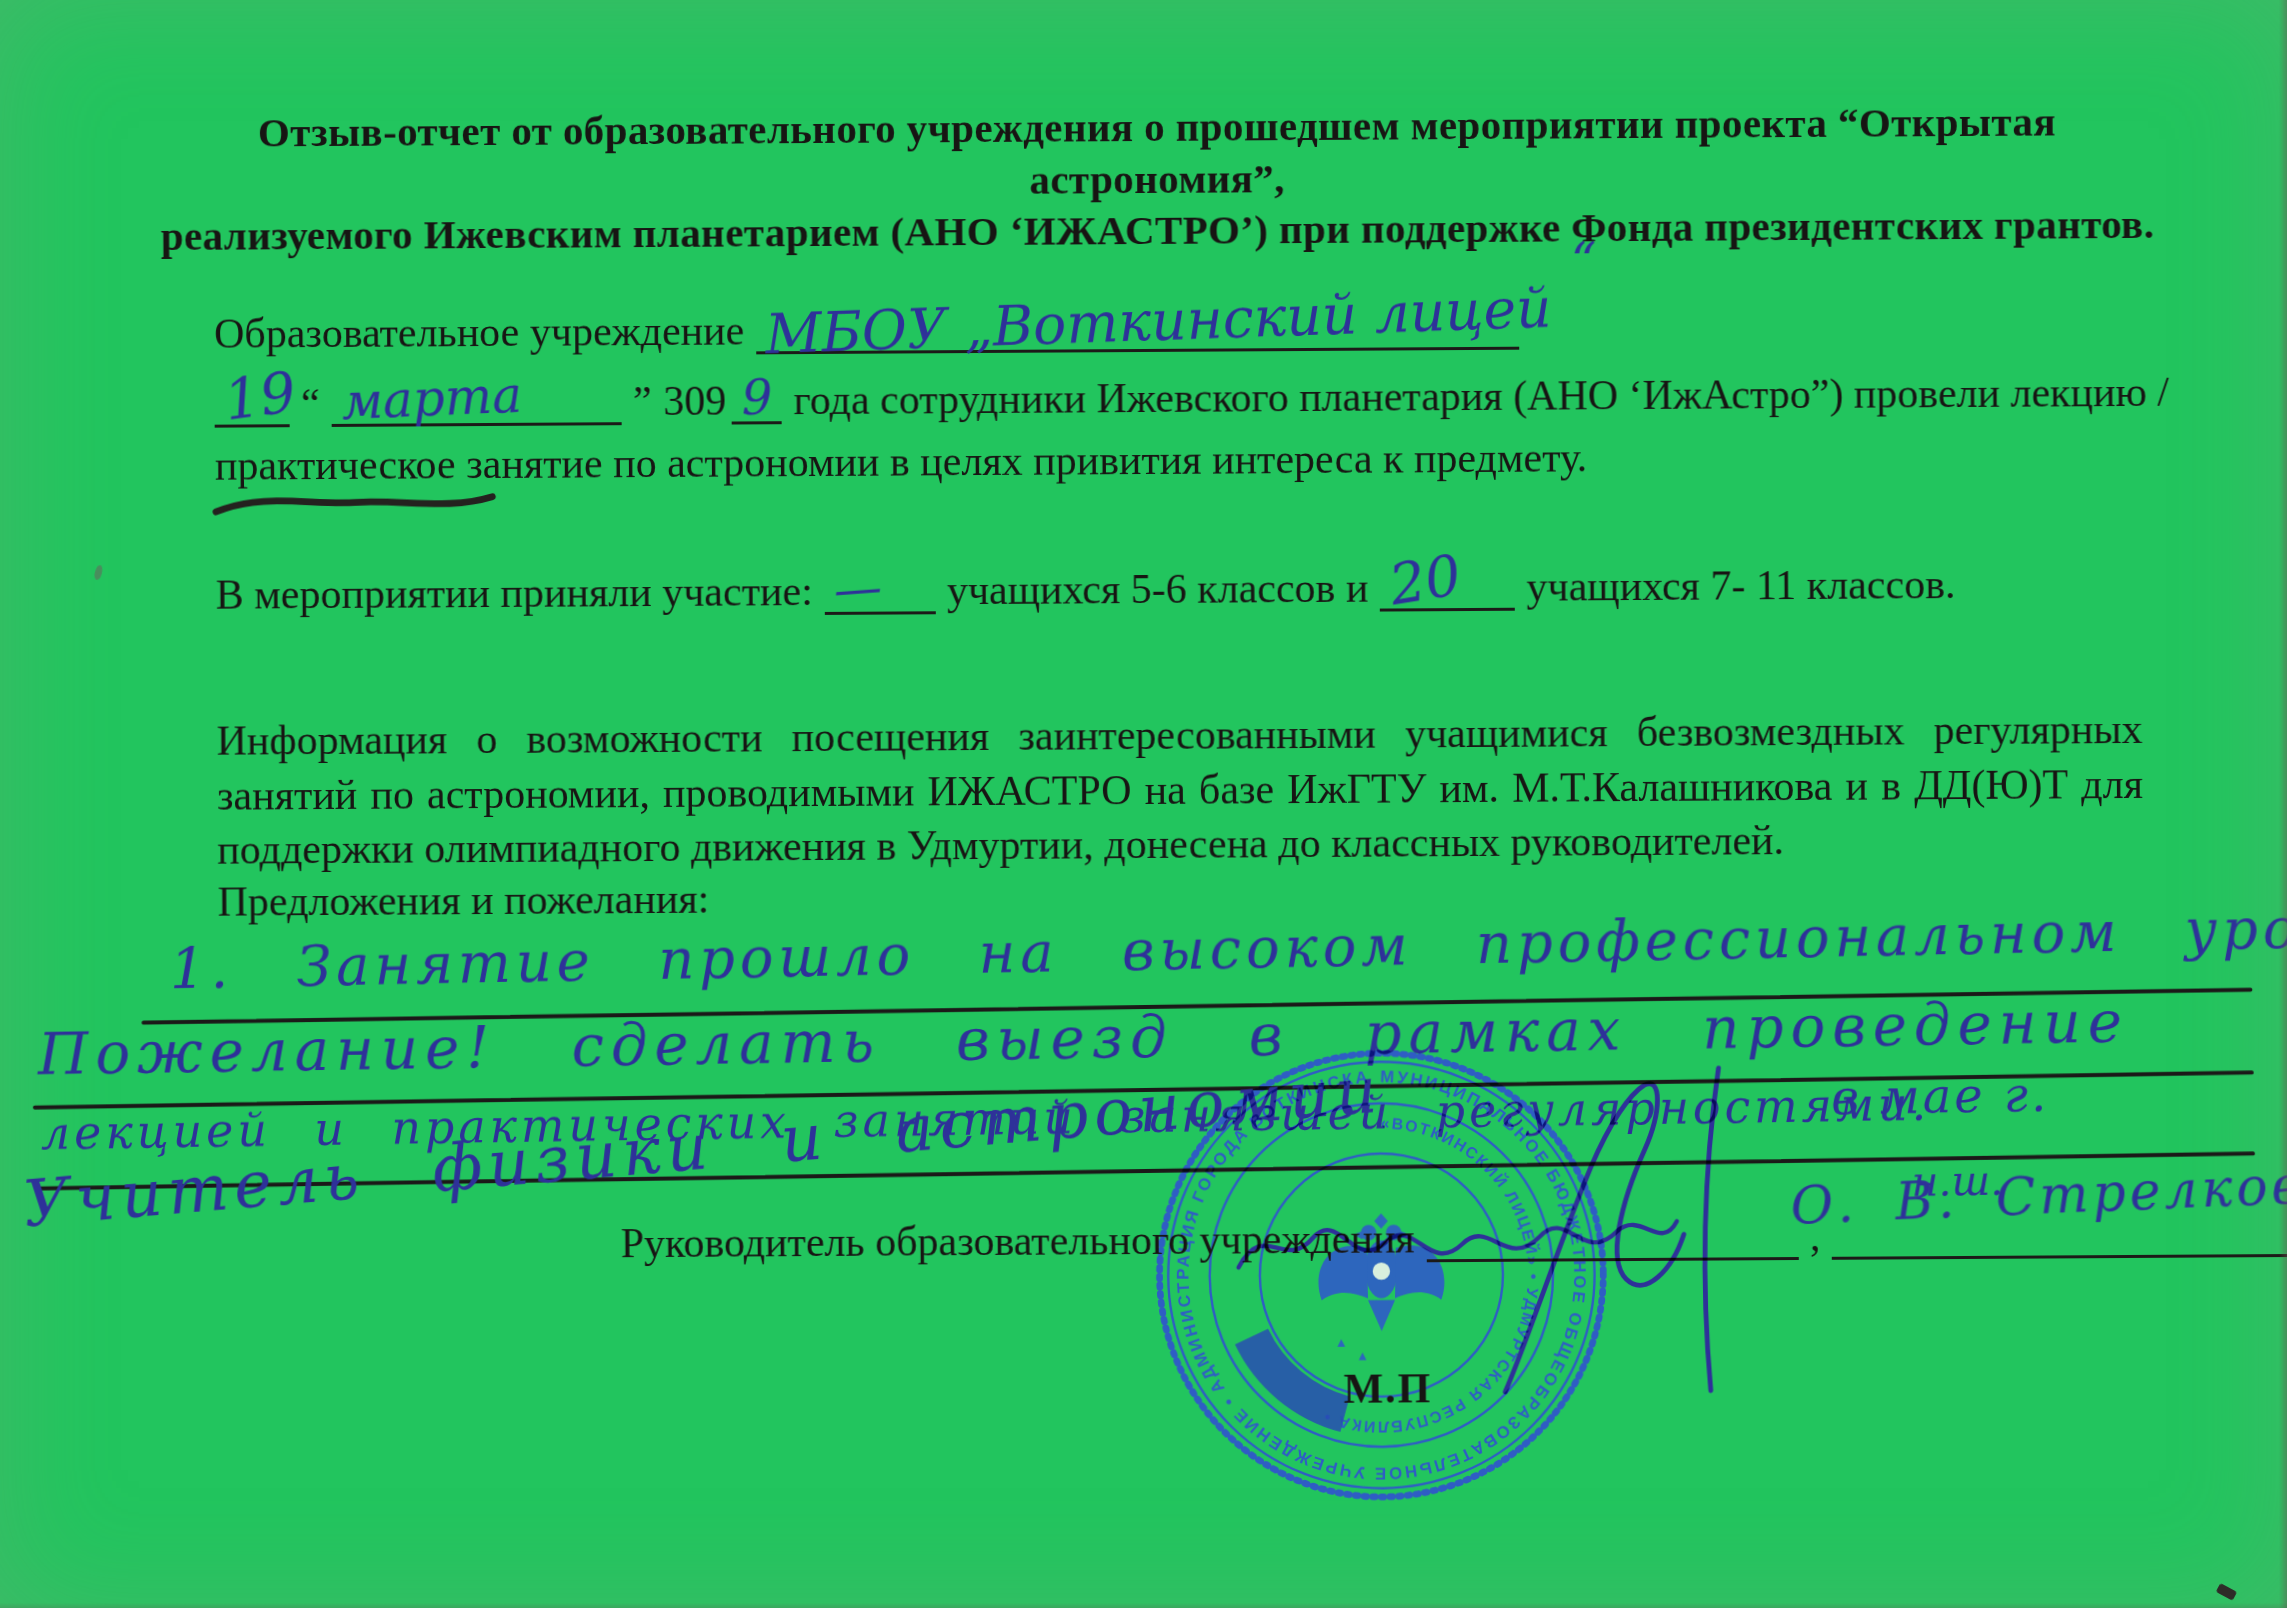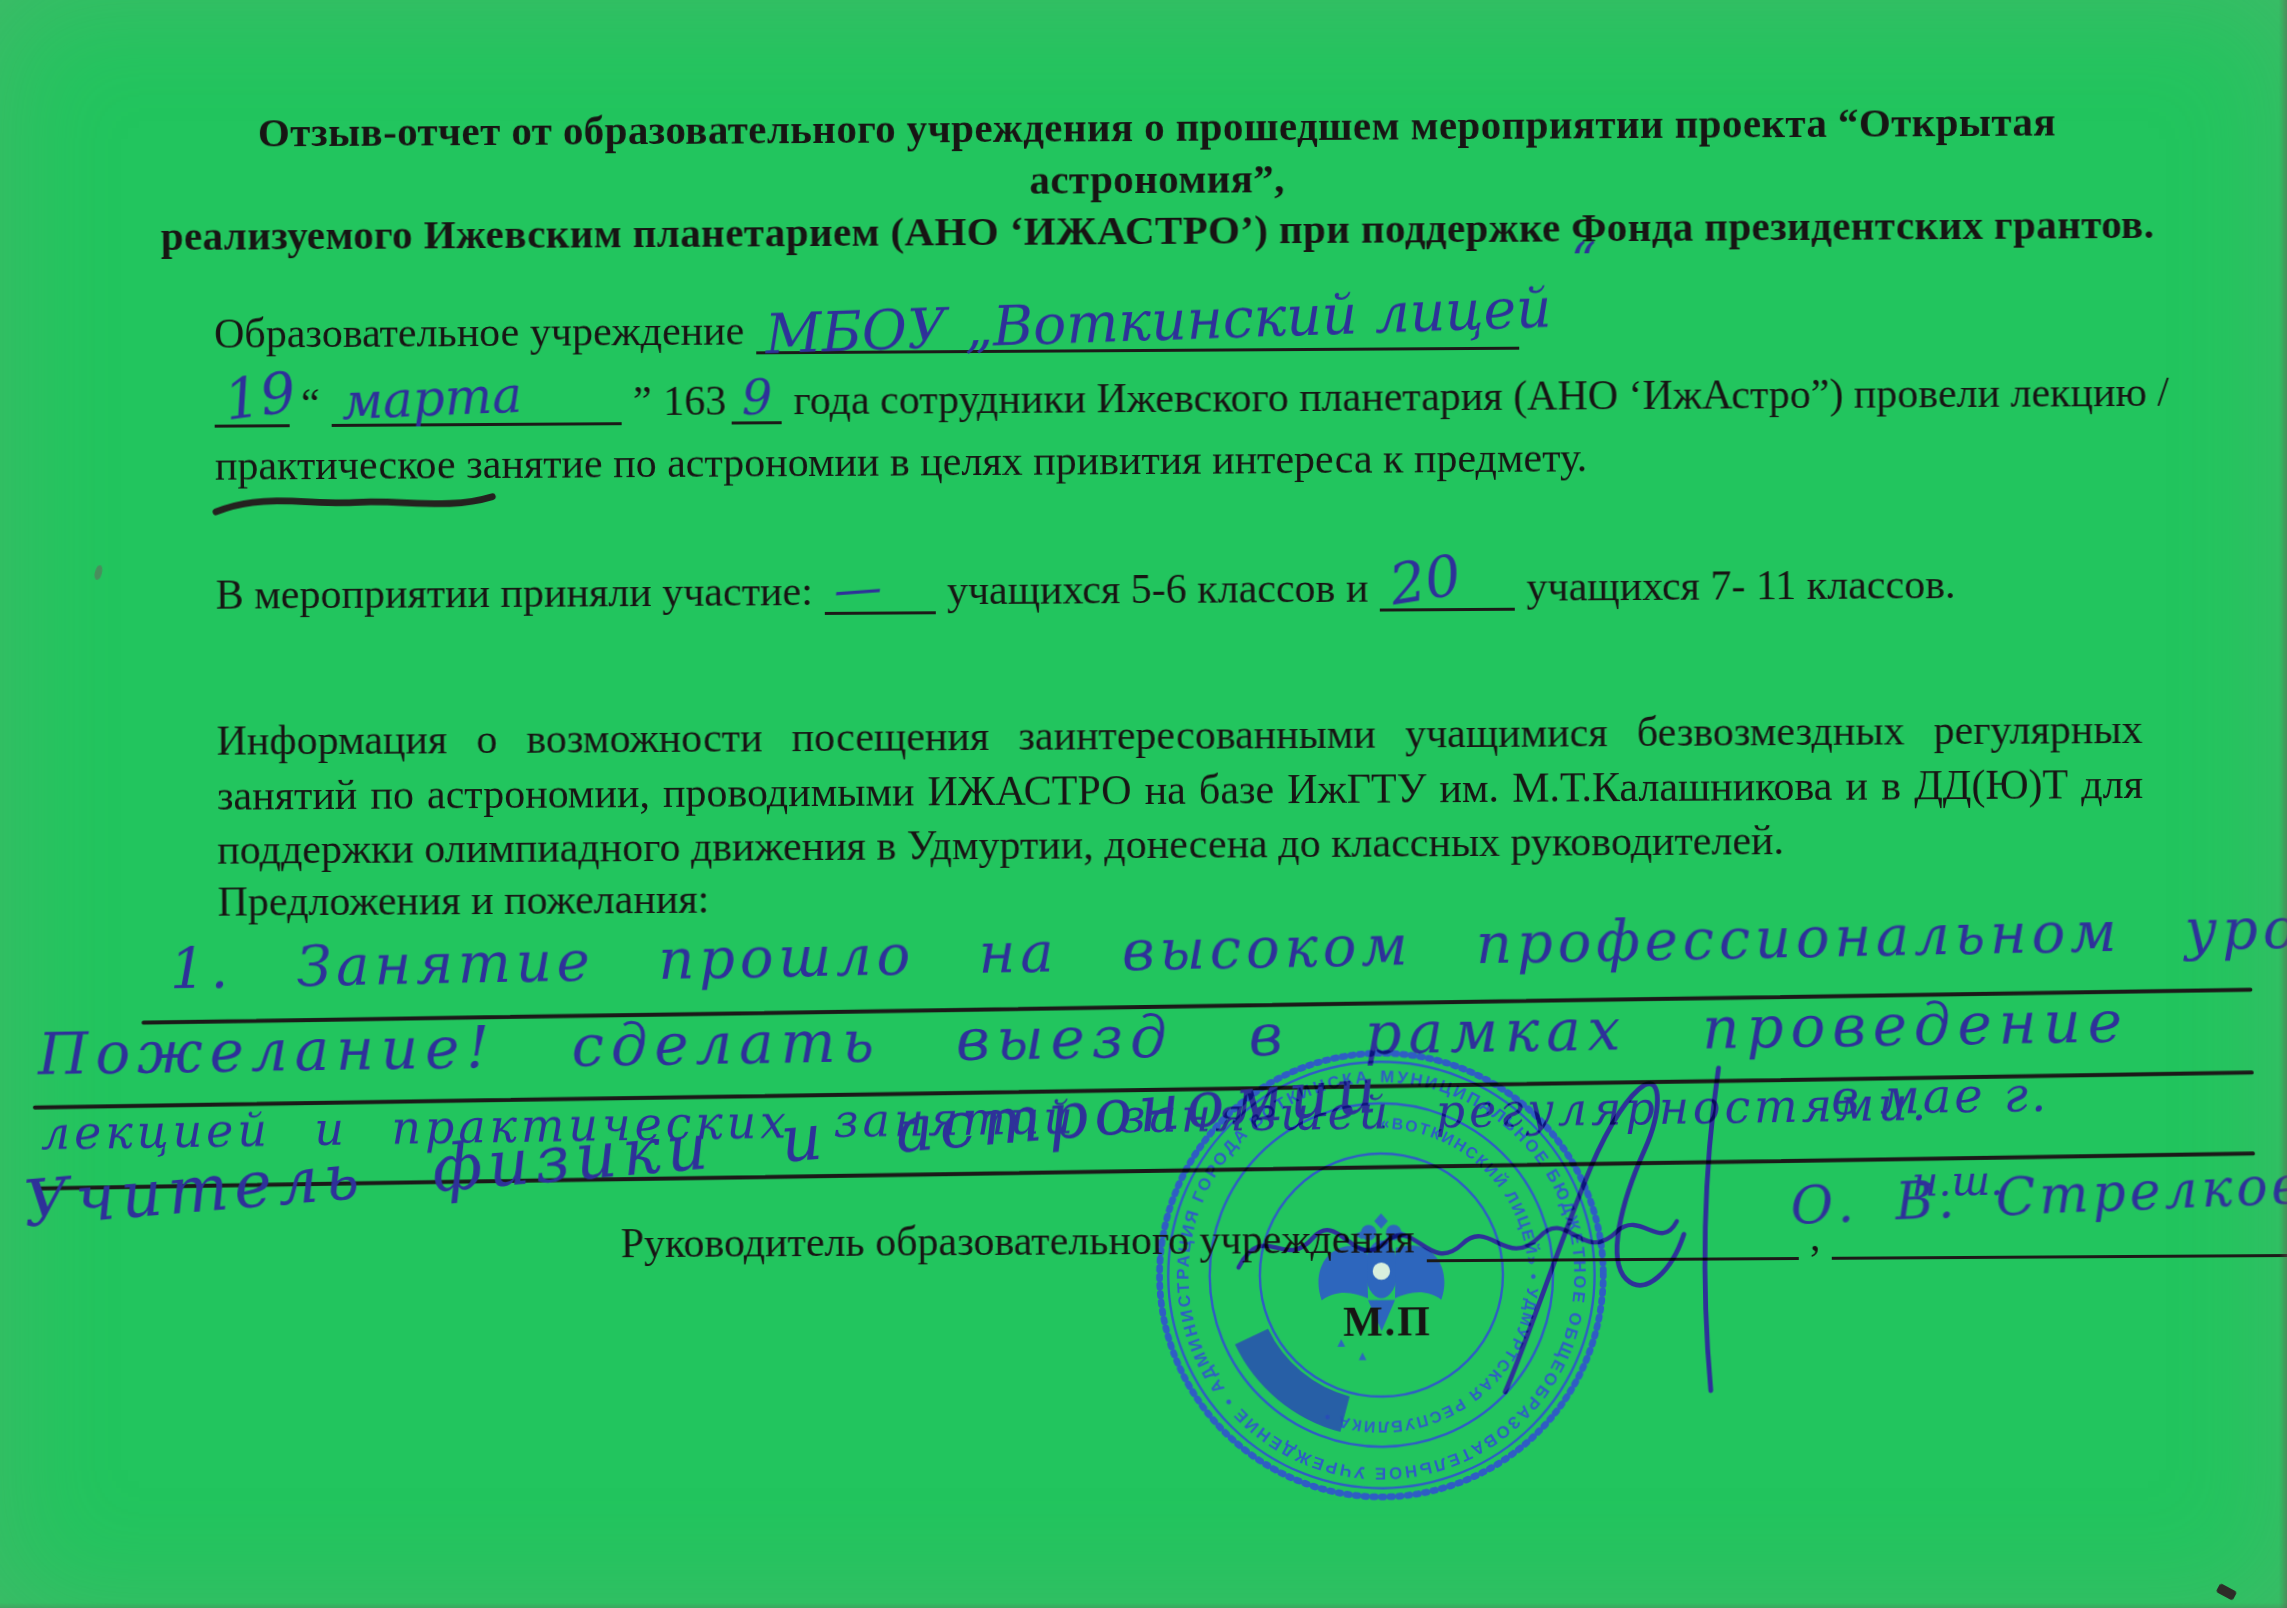--- a/index.html
+++ b/index.html
@@ -77,21 +77,21 @@
   .hw-l4b{left:1881px;top:266px;font-size:41px;}
   
   .hw-teacher{
     position:absolute;left:19.3px;top:1112px;font-size:64px;
     letter-spacing:5.8px;word-spacing:42px;transform:rotate(-4.5deg);
   }
   .row-head{left:618px;top:1213px;}
   .blank-head1{width:372px;}
   .blank-head2{width:478px;}
   .hw-headname{position:absolute;left:1788px;top:1174px;font-size:52px;letter-spacing:3.9px;word-spacing:17.4px;transform:rotate(-2deg);}
-  .mp{position:absolute;left:1340px;top:1299px;font-size:42px;font-weight:bold;letter-spacing:1.9px;}
+  .mp{position:absolute;left:1340px;top:1366px;font-size:42px;font-weight:bold;letter-spacing:1.9px;}
   
   .stamp{position:absolute;left:1147px;top:1045px;width:463px;height:463px;mix-blend-mode:multiply;opacity:.93;}
   .sig{position:absolute;left:1410px;top:1054px;mix-blend-mode:multiply;}
   .scrawl{position:absolute;left:1228px;top:1176px;mix-blend-mode:multiply;}
   
   .edge-right{position:absolute;right:0;top:0;width:7.7px;height:100%;background:linear-gradient(to left,rgba(95,88,80,.45),rgba(95,88,80,0));}
   .edge-bottom{position:absolute;left:0;bottom:0;width:100%;height:5.8px;background:linear-gradient(to top,rgba(95,88,80,.28),rgba(95,88,80,0));}
   .speck-corner{position:absolute;left:2217px;top:1587px;width:19.3px;height:9.7px;background:#2e2b28;border-radius:2.9px;transform:rotate(28deg);}
   .speck-comma{position:absolute;left:95px;top:565px;width:6.8px;height:14.5px;background:#6a635c;opacity:.55;border-radius:50%;transform:rotate(14deg);}
 </style>
@@ -116,21 +116,21 @@
 
     <div class="row row-date">
       <span class="blank blank-day">
         <span class="hw hw-day">19</span>
       </span>
       <span class="print">“</span>
       <span class="blank blank-month">
         <span class="hw hw-month">марта</span>
       </span>
       <span class="print">”</span>
-      <span class="print">163</span>
+      <span class="print">309</span>
       <span class="blank blank-year">
         <span class="hw hw-year">9</span>
       </span>
       <span class="print">года сотрудники Ижевского планетария (АНО ‘ИжАстро”) провели лекцию /</span>
     </div>
     <div class="row-date2 print">практическое занятие по астрономии в целях привития интереса к предмету.</div>
     <svg class="wavy" width="290" height="35" viewBox="0 0 300 36">
       <path d="M6,26 C55,6 105,20 150,17 C200,14 245,26 292,12" fill="none" stroke="#24221f" stroke-width="7" stroke-linecap="round"></path>
     </svg>
 

